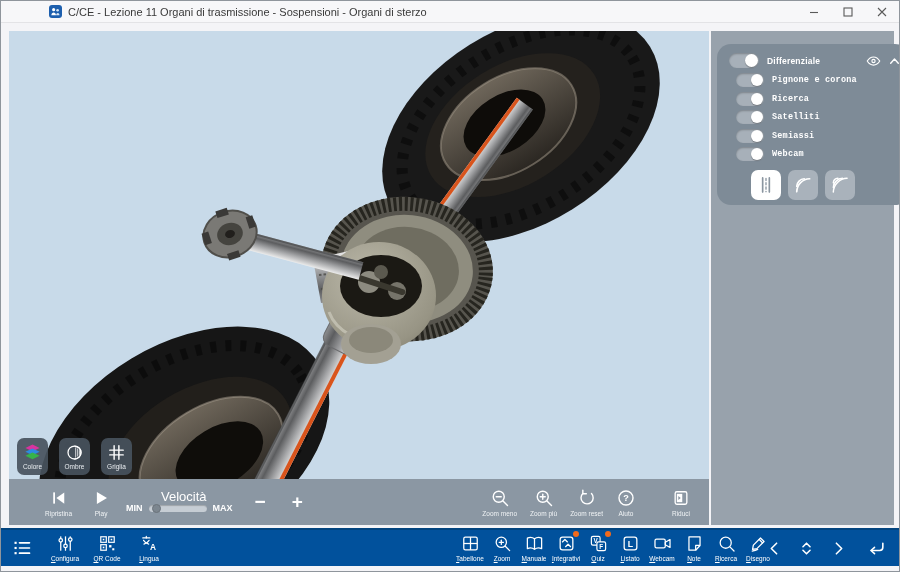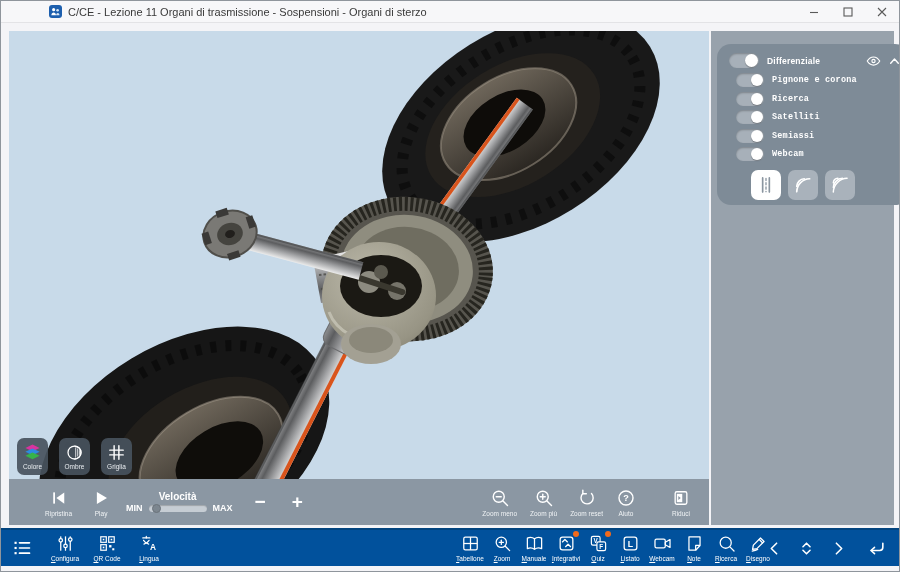--- a/index.html
+++ b/index.html
@@ -37,21 +37,21 @@
   .feature-row { position:absolute; left:8px; bottom:50px; display:flex; gap:11px; }
   .feat-btn { width:31px; height:37px; border-radius:7px; background:rgba(72,83,93,.92); display:flex; flex-direction:column; align-items:center; justify-content:center; gap:1px; }
   .feat-btn .flabel { font-size:6.5px; color:#e9edf0; }
 
   
   .control-strip { position:absolute; left:0; bottom:0; width:100%; height:46px; background:#8b97a3; display:flex; align-items:center; }
   .ctrl { display:flex; flex-direction:column; align-items:center; gap:2px; }
   .ctrl .clabel { font-size:6.5px; color:#f0f3f5; }
   .ctrl .cicon { height:20px; display:flex; align-items:center; justify-content:center; }
   .vel { display:grid; grid-template-columns:auto auto auto; grid-template-rows:12px 12px; align-items:center; column-gap:6px; margin-left:16px; }
-  .vel-top { grid-column:2; text-align:center; font-size:10px; font-weight:bold; color:#ffffff; }
+  .vel-top { grid-column:2; text-align:right; font-size:13px; font-weight:normal; color:#ffffff; }
   .minmax { font-size:9px; font-weight:bold; color:#ffffff; }
   .slider { position:relative; width:58px; height:7px; border-radius:4px; background:#c6cdd4; box-shadow:inset 0 1px 1px rgba(0,0,0,.2); }
   .slider-knob { position:absolute; left:3px; top:-1px; width:9px; height:9px; border-radius:50%; background:#7c868f; border:1px solid #6a737b; }
   .pm { font-size:19px; color:#ffffff; font-weight:bold; line-height:20px; }
   .zoomgroup { margin-left:auto; display:flex; gap:13px; align-items:center; }
 
   
   .toolbar { position:absolute; left:0; top:527px; width:100%; height:38px; background:#01519c; border-top:2px solid #02447f; }
   .tb-left { position:absolute; left:10px; top:0; height:100%; display:flex; align-items:center; gap:6px; }
   .tb-center { position:absolute; left:454px; top:0; height:100%; display:flex; gap:2px; align-items:center; }

